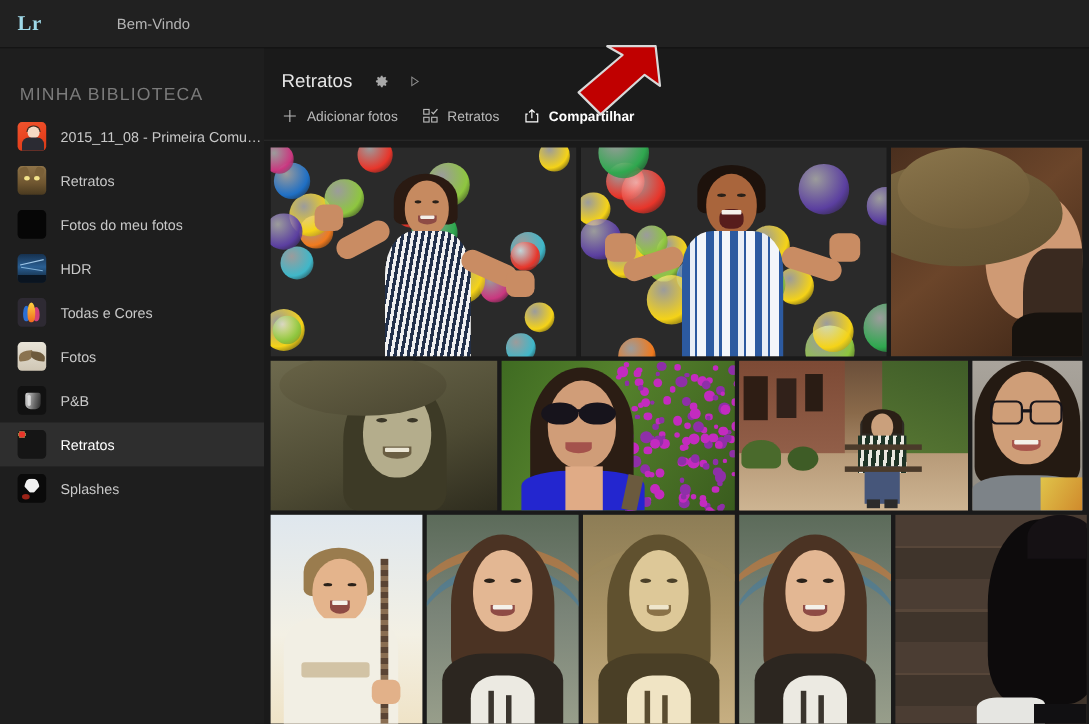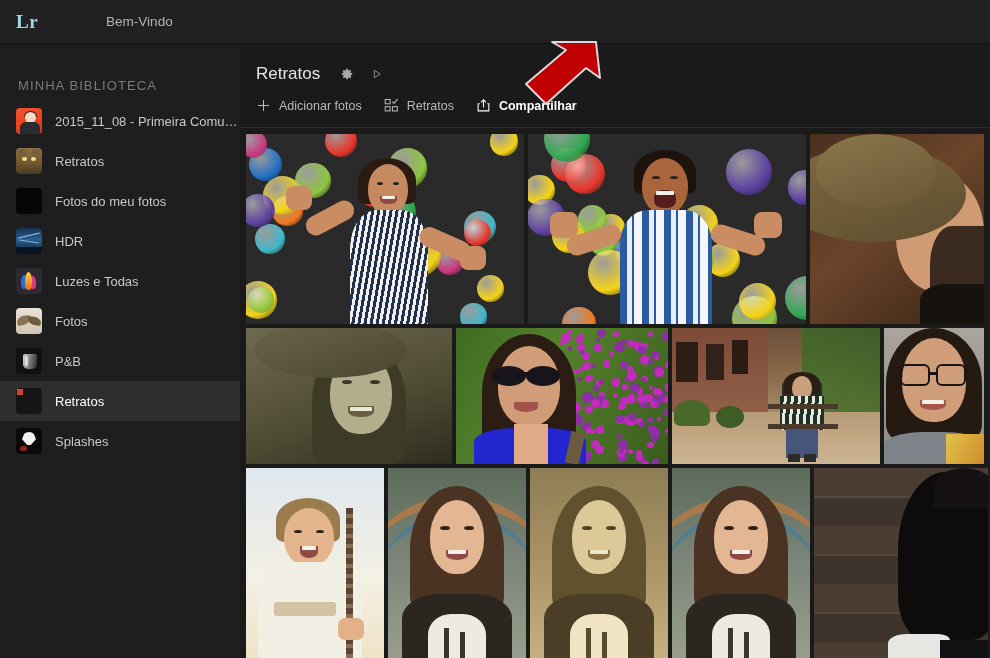--- a/index.html
+++ b/index.html
@@ -50,21 +50,21 @@
     position: relative;
   }
   .nav-top { padding: 0 0 4px 0; }
   .nav-link {
     height: 44px; display: flex; align-items: center;
     padding-left: 18px; font-size: 13.5px; color: #c6c6c6;
     cursor: pointer;
   }
   .section-title {
     padding: 16px 0 8px 18px;
-    font-size: 13px; letter-spacing: 1.1px;
+    font-size: 16px; letter-spacing: 1.1px;
     color: #7b7b7b; text-transform: uppercase;
   }
   .lib-item {
     height: 40px; display: flex; align-items: center;
     padding-left: 16px; cursor: pointer;
   }
   .lib-item.selected { background: #2e2e2e; }
   .thumb {
     width: 26px; height: 26px; min-width: 26px;
     border-radius: 4px; margin-right: 13px;
@@ -224,21 +224,21 @@
         </span>
         <span class="lib-label">HDR</span>
       </div>
 
       <div class="lib-item">
         <span class="thumb t-luzes">
           <i class="b"></i>
             <i class="c"></i>
             <i class="a"></i>
         </span>
-        <span class="lib-label">Luzes e Todas</span>
+        <span class="lib-label">Todas e Cores</span>
       </div>
 
       <div class="lib-item">
         <span class="thumb t-macro">
           <i class="w1"></i>
             <i class="w2"></i>
         </span>
         <span class="lib-label">Fotos</span>
       </div>
 

